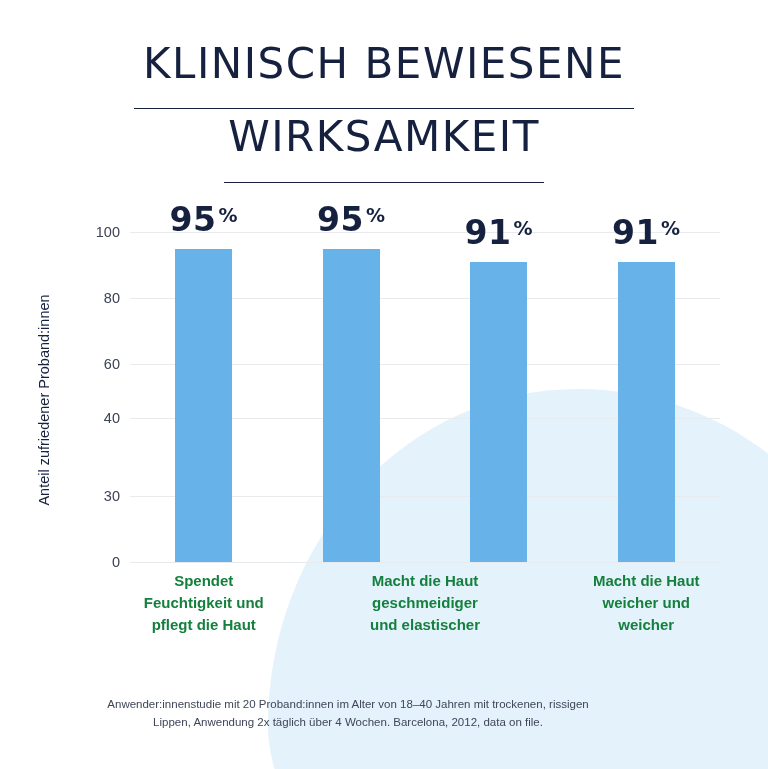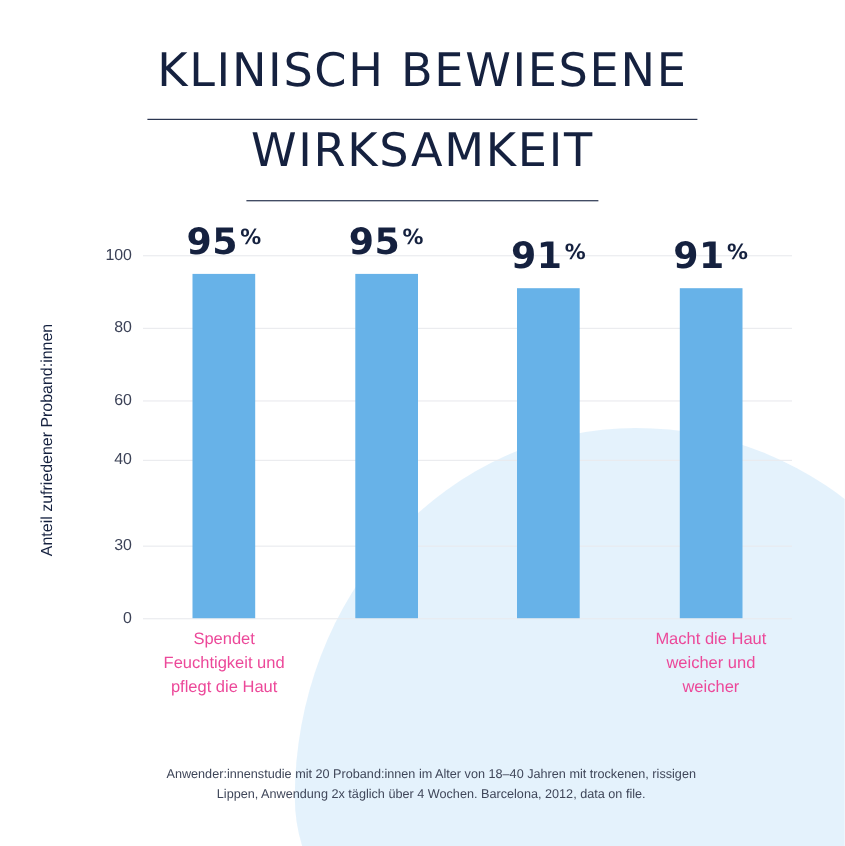--- a/index.html
+++ b/index.html
@@ -167,36 +167,36 @@
     top: 400px;
     width: 590px;
     display: flex;
     justify-content: space-between;
   }
   .xlabel {
     width: 25%;
     text-align: center;
     font-size: 15px;
     line-height: 1.45;
-    color: #ec4899;
+    color: #15803d;
     padding: 0 6px;
     box-sizing: border-box;
+    font-weight: bold;
   }
   .footnote {
     position: absolute;
     left: 0;
     top: 695px;
     width: 696px;
     text-align: center;
     font-size: 11.5px;
     line-height: 1.6;
     color: #3f4659;
     padding: 0 90px;
     box-sizing: border-box;
-    margin-left: 44px;
   }
 </style>
 </head>
 <body>
 
 <div class="poster">
   <div class="blob"></div>
 
   <div class="content">
 
@@ -249,20 +249,21 @@
           </div>
           <div class="bar-col">
             <div class="bar-value" style="bottom:310px;"><span>91</span><span class="pct">%</span></div>
             <div class="bar" style="height:300.3px;"></div>
           </div>
         </div>
       </div>
 
       <div class="xlabels">
         <div class="xlabel">Spendet Feuchtigkeit und pflegt die Haut</div>
+        <div class="xlabel">Macht die Haut geschmeidiger und elastischer</div>
         <div class="xlabel">Macht die Haut weicher und weicher</div>
       </div>
 
     </div>
 
     <div class="footnote">Anwender:innenstudie mit 20 Proband:innen im Alter von 18–40 Jahren mit trockenen, rissigen Lippen, Anwendung 2x täglich über 4 Wochen. Barcelona, 2012, data on file.</div>
 
   </div>
 </div>
 

